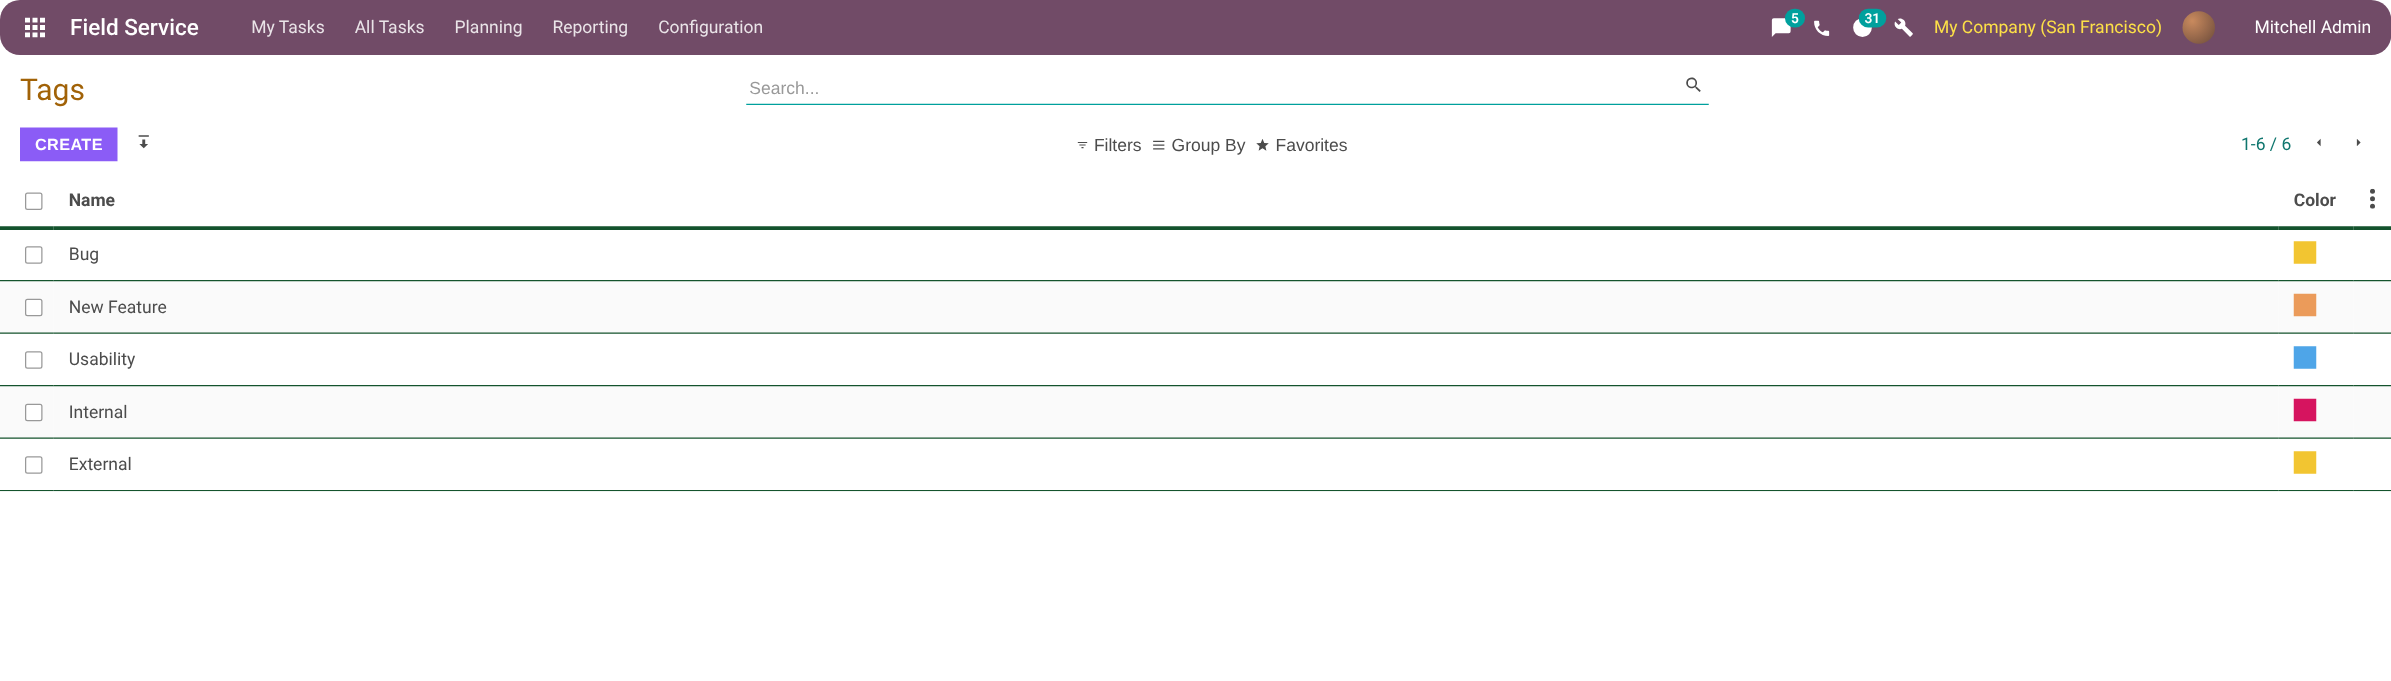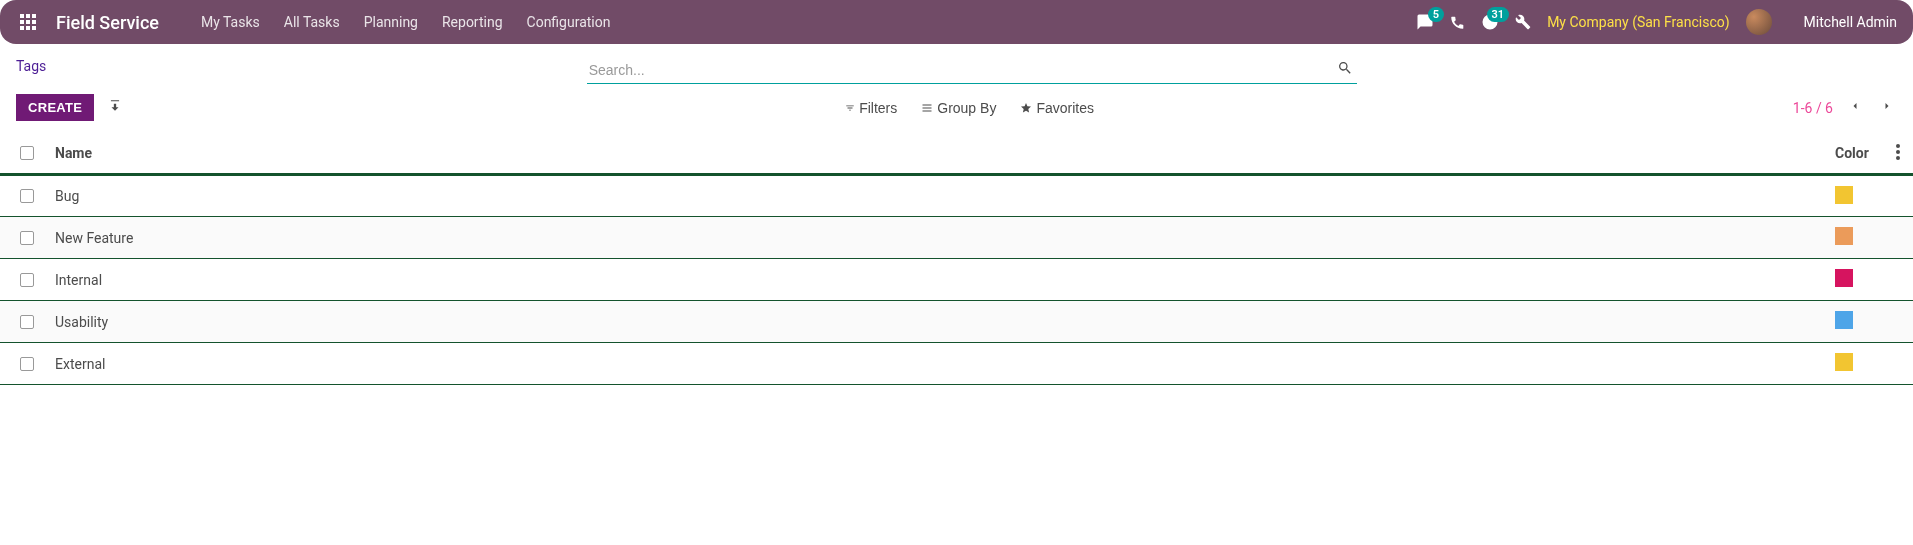--- a/index.html
+++ b/index.html
@@ -41,21 +41,21 @@
     min-width: 14px;
     line-height: 15px;
     text-align: center;
   }
   .company { color: #fde047; font-size: 14px; cursor: pointer; }
   .user { display: flex; align-items: center; gap: 8px; cursor: pointer; }
   .avatar { width: 26px; height: 26px; border-radius: 50%; background: radial-gradient(circle at 30% 30%, #c98a5e, #6a4a3a); }
   .user-name { color: #fff; padding-left: 24px; }
   .control-panel { padding: 12px 16px 0 16px; }
   .cp-top { display: flex; align-items: flex-start; }
-  .breadcrumb { font-size: 14px; color: #4c1d95; padding: 2px 0 6px 0;}
+  .breadcrumb { font-size: 24px; color: #a16207; padding: 2px 0 6px 0;}
   .search-zone { flex: 1; display: flex; justify-content: center; }
   .search-wrap {
     display: flex;
     align-items: center;
     border-bottom: 1px solid #00a09d;
     width: 100%;
     max-width: 770px;
   }
   .search-input {
     flex: 1;
@@ -64,40 +64,40 @@
     font-size: 14px;
     padding: 4px 2px;
     color: #555;
   }
   .search-input::placeholder { color: #999; }
   .search-btn { background: none; border: none; cursor: pointer; padding: 4px; }
   .search-btn svg { fill: #4c4c4c; }
   .cp-bottom { display: flex; align-items: center; margin-top: 10px; }
   .cp-left-buttons { display: flex; align-items: center; gap: 10px; }
   .btn-primary {
-    background: #701a75;
+    background: #8b5cf6;
     color: #fff;
     border: none;
     padding: 6px 12px;
     font-weight: 700;
     font-size: 13px;
     letter-spacing: 0.3px;
     cursor: pointer;
   }
   .import-btn { background:none; border:none; cursor:pointer; padding:4px; }
   .import-btn svg { fill: #4c4c4c; }
-  .cp-center { margin-left: auto; display: flex; gap: 24px; padding-left: 20px;}
+  .cp-center { margin-left: auto; display: flex; gap: 8px; padding-left: 20px;}
   .toolbar-btn {
     background:none; border:none; cursor:pointer;
     display: inline-flex; align-items: center; gap: 4px;
     color: #4c4c4c; font-size: 14px; padding: 4px 0;
   }
   .toolbar-btn svg { fill: #4c4c4c; }
   .cp-right { margin-left: auto; display: flex; align-items: center; gap: 12px; }
-  .pager-text { color: #ec4899; font-size: 14px; }
+  .pager-text { color: #0f766e; font-size: 14px; }
   .pager-btn { background:none; border:none; cursor:pointer; padding:4px; }
   .pager-btn svg { fill: #4c4c4c; }
   .list-view { margin-top: 12px; }
   table.list { width: 100%; border-collapse: collapse; }
   table.list thead th {
     text-align: left;
     font-weight: 700;
     font-size: 14px;
     color: #4c4c4c;
     padding: 10px 12px;
@@ -266,28 +266,28 @@
           <td class="opt-col"></td>
         </tr>
         <tr>
           <td class="checkbox-col"><input type="checkbox" class="chk" style=""></td>
           <td>New Feature</td>
           <td class="color-col"><span class="color-swatch" style="background:#eb9b5a"></span></td>
           <td class="opt-col"></td>
         </tr>
         <tr>
           <td class="checkbox-col"><input type="checkbox" class="chk" style=""></td>
+          <td>Usability</td>
+          <td class="color-col"><span class="color-swatch" style="background:#4ea5e8"></span></td>
+          <td class="opt-col"></td>
+        </tr>
+        <tr>
+          <td class="checkbox-col"><input type="checkbox" class="chk" style=""></td>
           <td>Internal</td>
           <td class="color-col"><span class="color-swatch" style="background:#d6145f"></span></td>
-          <td class="opt-col"></td>
-        </tr>
-        <tr>
-          <td class="checkbox-col"><input type="checkbox" class="chk" style=""></td>
-          <td>Usability</td>
-          <td class="color-col"><span class="color-swatch" style="background:#4ea5e8"></span></td>
           <td class="opt-col"></td>
         </tr>
         <tr>
           <td class="checkbox-col"><input type="checkbox" class="chk" style=""></td>
           <td>External</td>
           <td class="color-col"><span class="color-swatch" style="background:#f2c531"></span></td>
           <td class="opt-col"></td>
         </tr>
       </tbody>
   </table>

